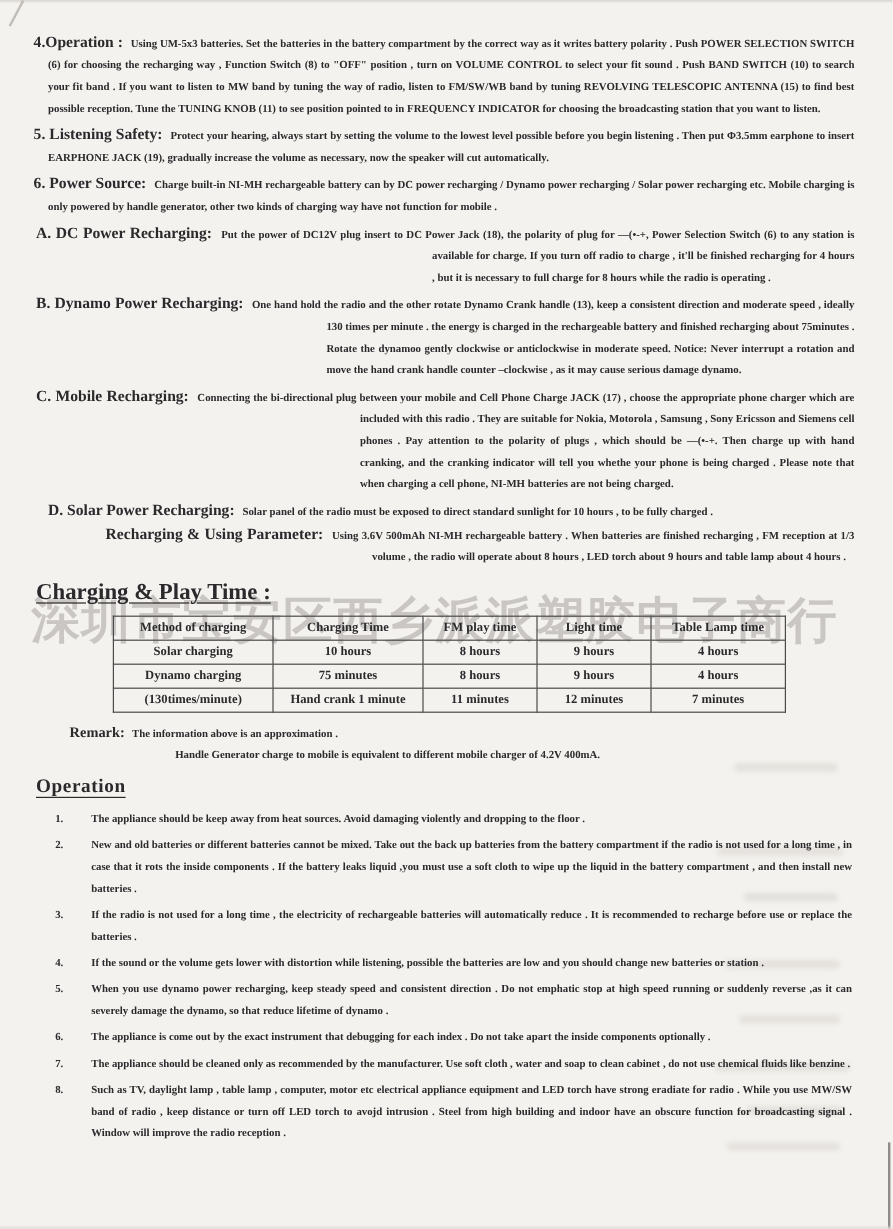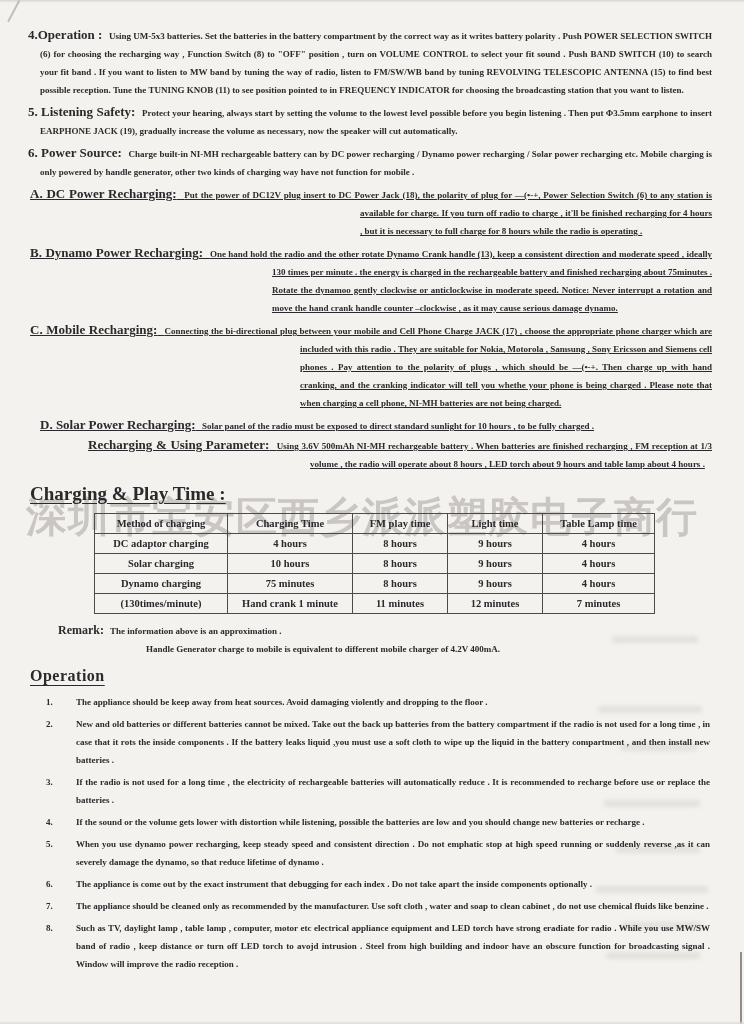--- a/index.html
+++ b/index.html
@@ -23,21 +23,21 @@
     color:#9b9795;opacity:.48;filter:blur(.6px);overflow:hidden;
   }
   .bleed span{position:absolute;display:block;background:#cbc7c3;opacity:.4;
     filter:blur(2px);border-radius:3px;z-index:0;}
   .content{position:relative;z-index:1;padding:26px 32px 0 28px;}
   p.sec{margin:0 0 4px 0;font-size:9px;line-height:18px;font-weight:bold;
     text-align:justify;padding-left:12px;text-indent:-12px;}
   p.sec .h{font-size:13px;}
   p.sec .h::after{content:"\00a0\00a0";}
   .sec5,.sec6{margin-left:-11px;padding-left:23px;text-indent:-23px;}
-  .sub{margin:0 0 4px 4px;font-size:9px;line-height:18px;font-weight:bold;text-align:justify;text-decoration:underline;}
+  .sub{margin:0 0 4px 4px;font-size:9px;line-height:18px;font-weight:bold;text-align:justify;}
   .sub .h{font-size:13px;}
   .sub .h::after{content:"\00a0\00a0";}
   .subA{margin-left:2px;padding-left:330px;text-indent:-330px;}
   .subB{margin-left:2px;padding-left:242px;text-indent:-242px;}
   .subC{margin-left:2px;padding-left:270px;text-indent:-270px;}
   .subD{margin-left:12px;margin-bottom:1px;}
   .subP{margin-left:60px;padding-left:222px;text-indent:-222px;}
   .cpt-heading{margin:10px 0 8px 2px;font-size:19px;font-weight:bold;
     text-decoration:underline;text-underline-offset:3px;}
   table.ct{border-collapse:collapse;margin-left:66px;table-layout:fixed;width:560px;}
@@ -107,27 +107,20 @@
         <tr>
           <th>Method of charging</th>
           <th>Charging Time</th>
           <th>FM play time</th>
           <th>Light time</th>
           <th>Table Lamp time</th>
         </tr>
       </thead>
       <tbody>
         <tr>
-          <td>DC adaptor charging</td>
-          <td>4 hours</td>
-          <td>8 hours</td>
-          <td>9 hours</td>
-          <td>4 hours</td>
-        </tr>
-        <tr>
           <td>Solar charging</td>
           <td>10 hours</td>
           <td>8 hours</td>
           <td>9 hours</td>
           <td>4 hours</td>
         </tr>
         <tr>
           <td>Dynamo charging</td>
           <td>75 minutes</td>
           <td>8 hours</td>
@@ -159,21 +152,21 @@
       <div class="item">
           <span class="no">2.</span>
           <span class="txt">New and old batteries or different batteries cannot be mixed. Take out the back up batteries from the battery compartment if the radio is not used for a long time , in case that it rots the inside components . If the battery leaks liquid ,you must use a soft cloth to wipe up the liquid in the battery compartment , and then install new batteries .</span>
         </div>
       <div class="item">
           <span class="no">3.</span>
           <span class="txt">If the radio is not used for a long time , the electricity of rechargeable batteries will automatically reduce . It is recommended to recharge before use or replace the batteries .</span>
         </div>
       <div class="item">
           <span class="no">4.</span>
-          <span class="txt">If the sound or the volume gets lower with distortion while listening, possible the batteries are low and you should change new batteries or recharge .</span>
+          <span class="txt">If the sound or the volume gets lower with distortion while listening, possible the batteries are low and you should change new batteries or station .</span>
         </div>
       <div class="item">
           <span class="no">5.</span>
           <span class="txt">When you use dynamo power recharging, keep steady speed and consistent direction . Do not emphatic stop at high speed running or suddenly reverse ,as it can severely damage the dynamo, so that reduce lifetime of dynamo .</span>
         </div>
       <div class="item">
           <span class="no">6.</span>
           <span class="txt">The appliance is come out by the exact instrument that debugging for each index . Do not take apart the inside components optionally .</span>
         </div>
       <div class="item">

